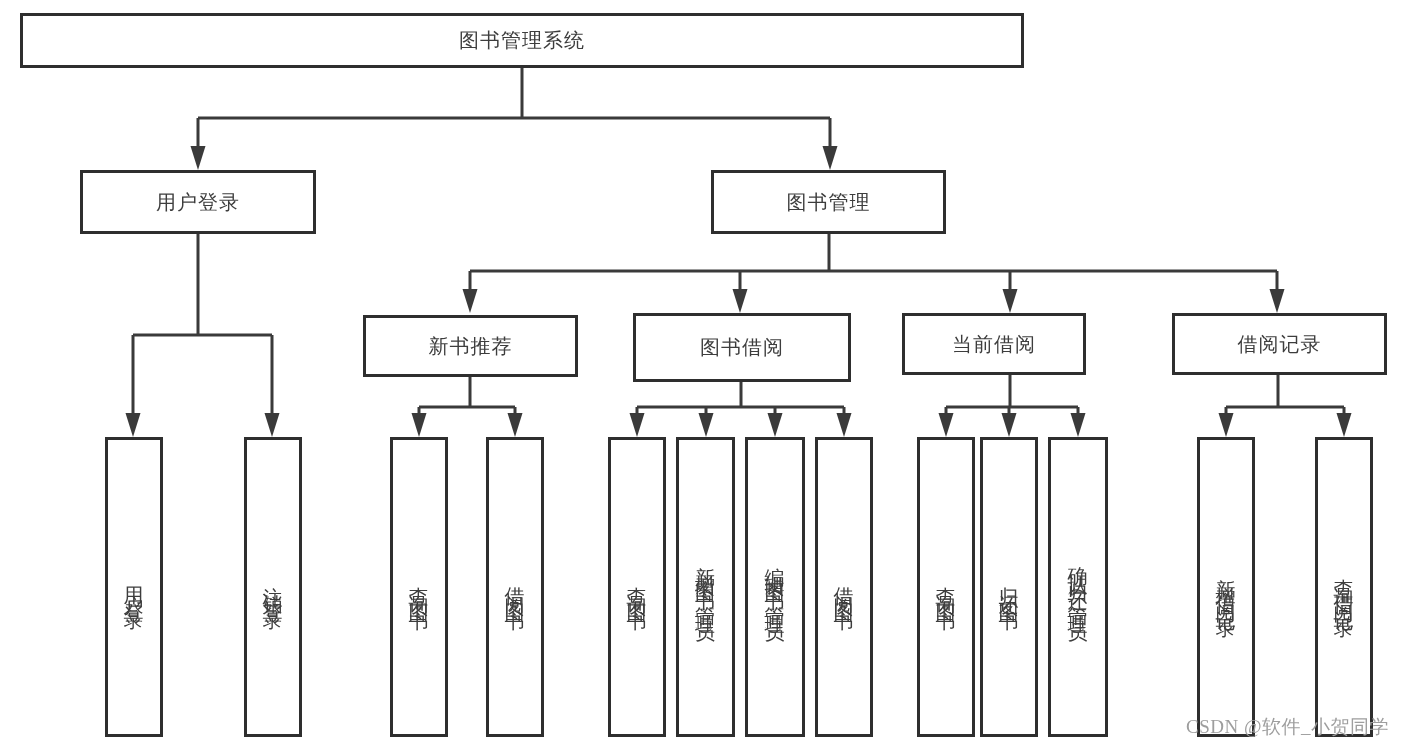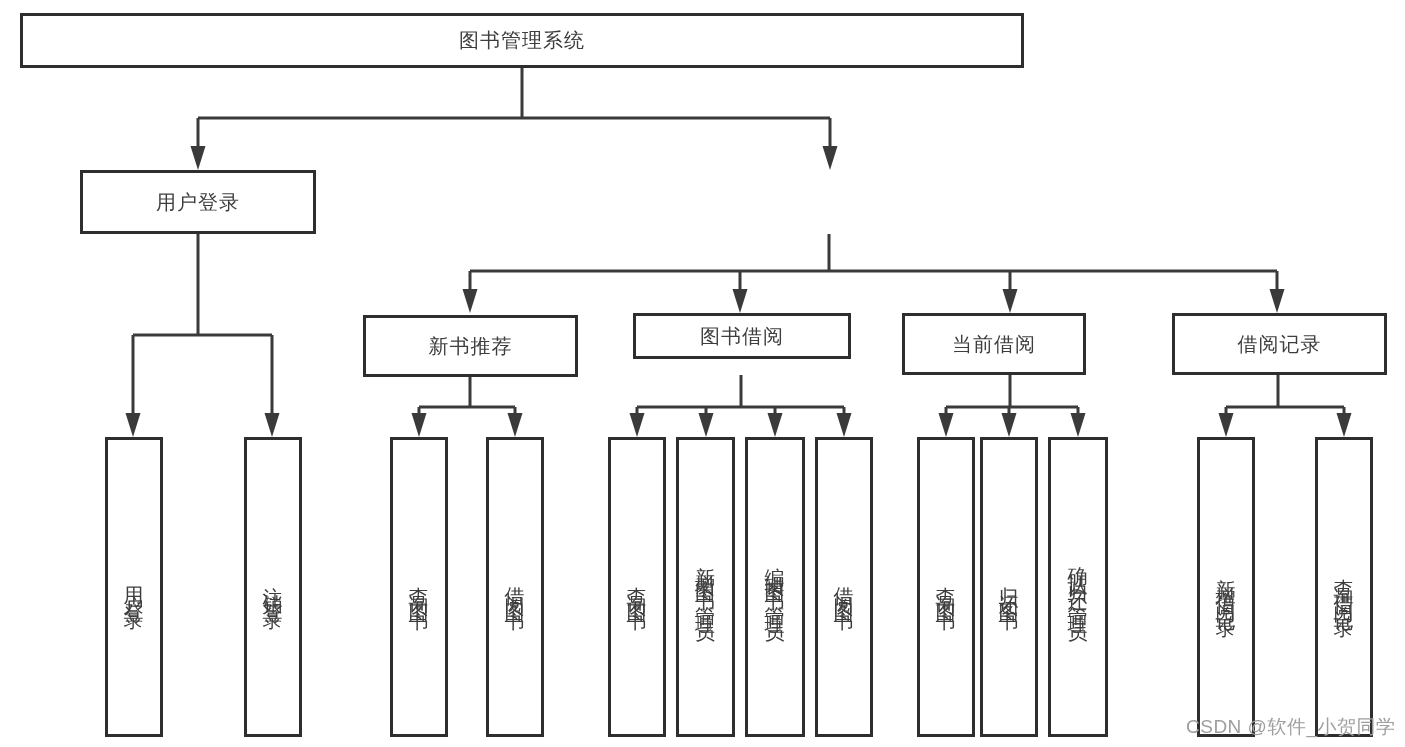--- a/index.html
+++ b/index.html
@@ -1,20 +1,20 @@
 <!DOCTYPE html>
 <html><head>
 <meta charset="utf-8">
 <style>
   html,body{margin:0;padding:0;background:#ffffff;}
   .canvas{
     position:relative;
     width:1405px;height:747px;
     background:#ffffff;
-    font-family:Liberation Sans, sans-serif;
+    font-family:Liberation Serif, serif;
     overflow:hidden;
   }
   .wires{position:absolute;left:0;top:0;z-index:1;}
   .node{
     position:absolute;
     box-sizing:border-box;
     background:#ffffff;
     border:3px solid #2e2e2e;
     color:#3d3d3d;
     display:flex;align-items:center;justify-content:center;
@@ -74,23 +74,24 @@
       <polygon points="1001.5,413 1016.5,413 1009,437"></polygon>
       <polygon points="1070.5,413 1085.5,413 1078,437"></polygon>
       <polygon points="1218.5,413 1233.5,413 1226,437"></polygon>
       <polygon points="1336.5,413 1351.5,413 1344,437"></polygon>
     </g>
   </svg>
 
   <div class="node h" style="left:20px;top:13px;width:1004px;height:55px">图书管理系统</div>
 
   <div class="node h" style="left:80px;top:170px;width:236px;height:64px">用户登录</div>
+  <div class="node h" style="left:711px;top:170px;width:235px;height:64px">图书管理</div>
 
   <div class="node h" style="left:363px;top:315px;width:215px;height:62px">新书推荐</div>
-  <div class="node h" style="left:633px;top:313px;width:218px;height:46px">图书借阅</div>
+  <div class="node h" style="left:633px;top:313px;width:218px;height:69px">图书借阅</div>
   <div class="node h" style="left:902px;top:313px;width:184px;height:62px">当前借阅</div>
   <div class="node h" style="left:1172px;top:313px;width:215px;height:62px">借阅记录</div>
 
   <div class="node v" style="left:105px;top:437px;width:58px;height:300px">用户登录</div>
   <div class="node v" style="left:244px;top:437px;width:58px;height:300px">注销登录</div>
 
   <div class="node v" style="left:390px;top:437px;width:58px;height:300px">查询图书</div>
   <div class="node v" style="left:486px;top:437px;width:58px;height:300px">借阅图书</div>
 
   <div class="node v" style="left:608px;top:437px;width:58px;height:300px">查询图书</div>

